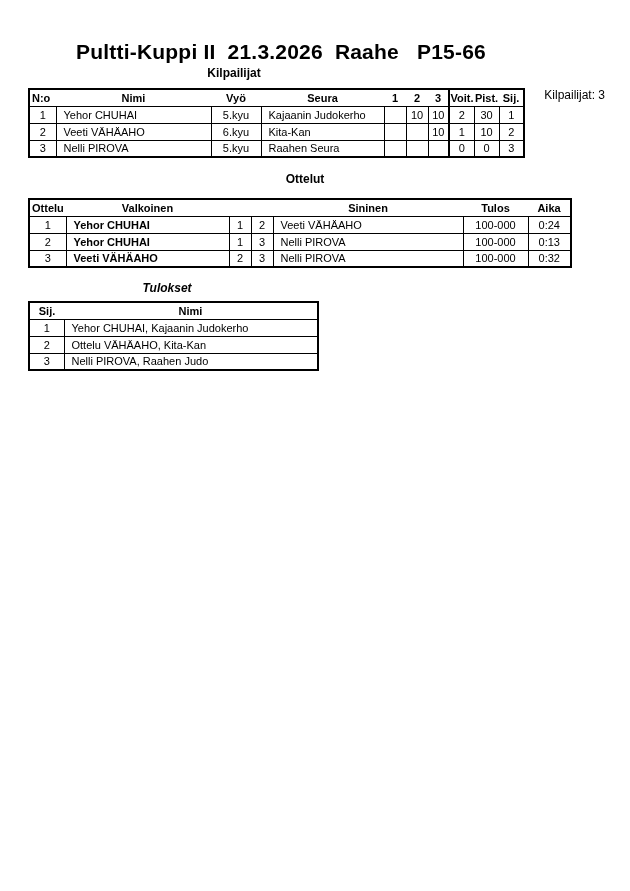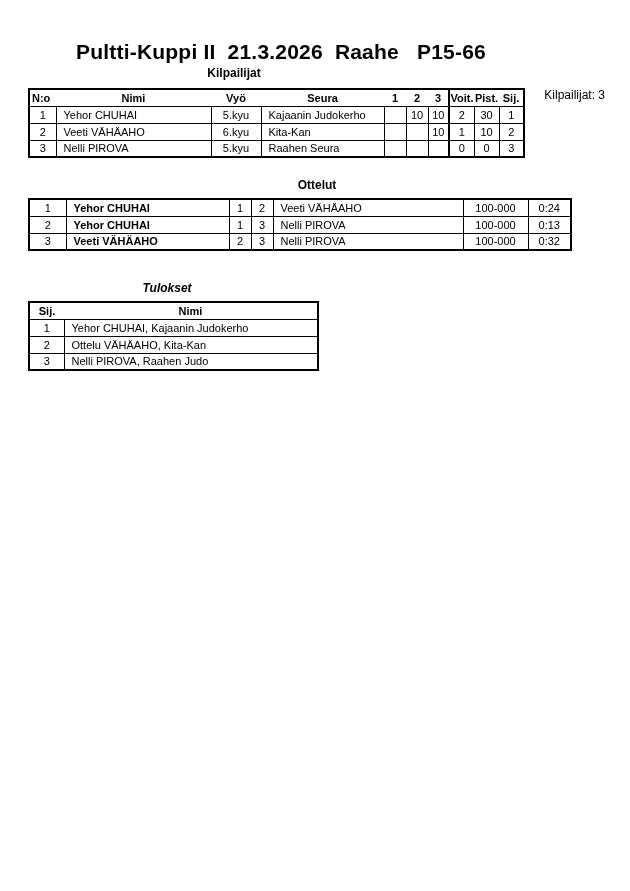--- a/index.html
+++ b/index.html
@@ -13,21 +13,21 @@
   .page-title {
     position: absolute; top: 40px; left: 0; width: 562px;
     text-align: center; font-size: 21px; font-weight: bold;
     white-space: pre; letter-spacing: 0.2px;
   }
   .section-heading {
     position: absolute; transform: translateX(-50%);
     font-size: 12px; font-weight: bold; white-space: nowrap;
   }
   #h-kilpailijat { left: 234px; top: 66px; }
-  #h-ottelut    { left: 305px; top: 178px; margin-left: 12px; }
+  #h-ottelut    { left: 305px; top: 172px; }
   #h-tulokset   { left: 167px; top: 281px; font-style: italic; }
   .count-label {
     position: absolute; top: 68px; right: 25px;
     font-size: 12px;
     margin-top: 20px;
   }
   table {
     position: absolute;
     border-collapse: collapse;
     table-layout: fixed;
@@ -128,20 +128,29 @@
   <colgroup>
     <col style="width:37px">
       <col style="width:163px">
       <col style="width:22px">
       <col style="width:22px">
     <col style="width:190px">
       <col style="width:65px">
       <col style="width:43px">
   </colgroup>
   <tbody>
+      <tr>
+    <th class="flush-left">Ottelu</th>
+    <th>Valkoinen</th>
+    <th></th>
+    <th></th>
+    <th>Sininen</th>
+    <th>Tulos</th>
+    <th>Aika</th>
+  </tr>
   <tr>
     <td>1</td>
     <td class="name bold">Yehor CHUHAI</td>
     <td>1</td>
     <td>2</td>
     <td class="name">Veeti VÄHÄAHO</td>
     <td>100-000</td>
     <td>0:24</td>
   </tr>
   <tr>

